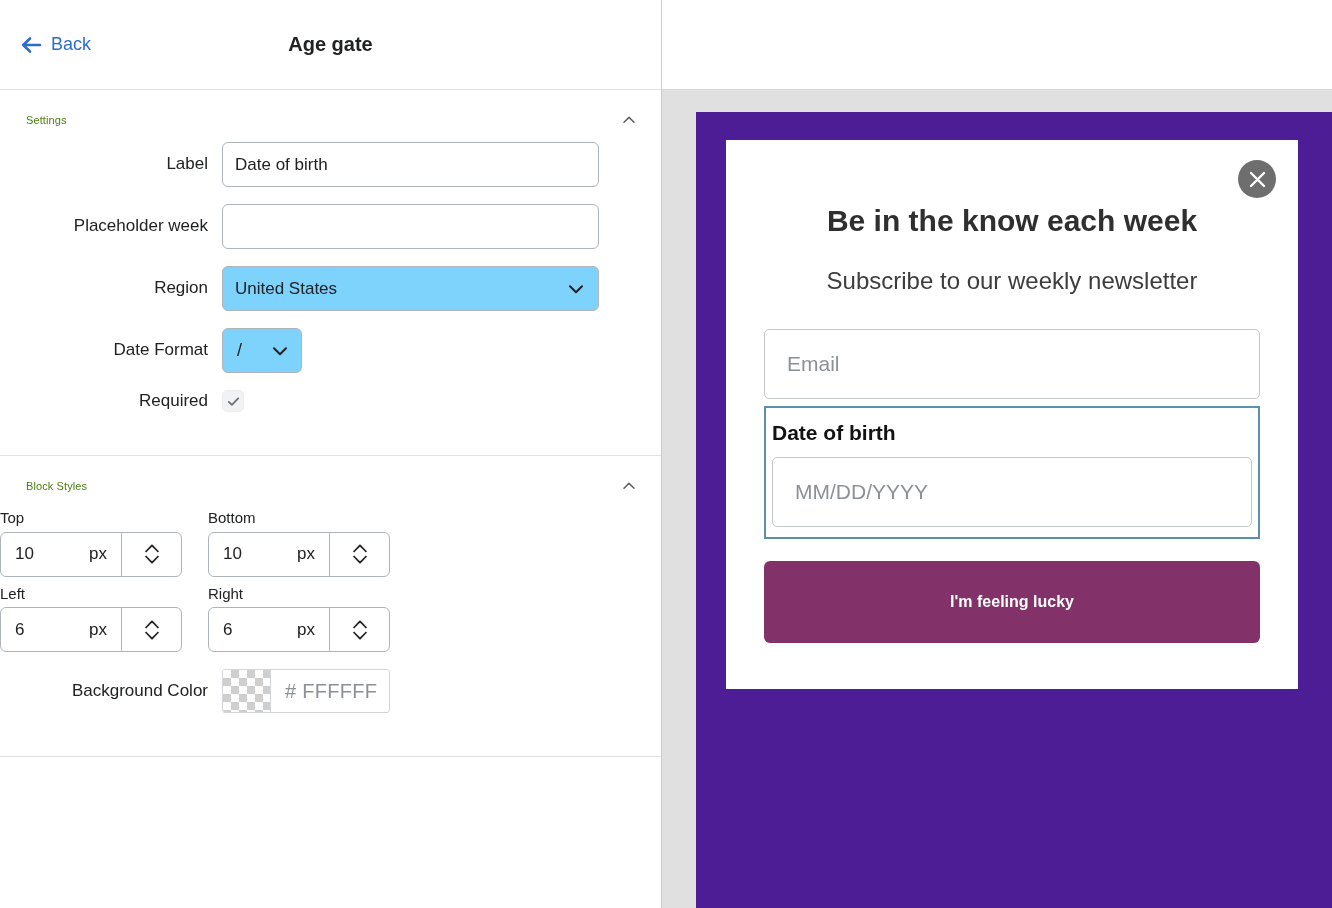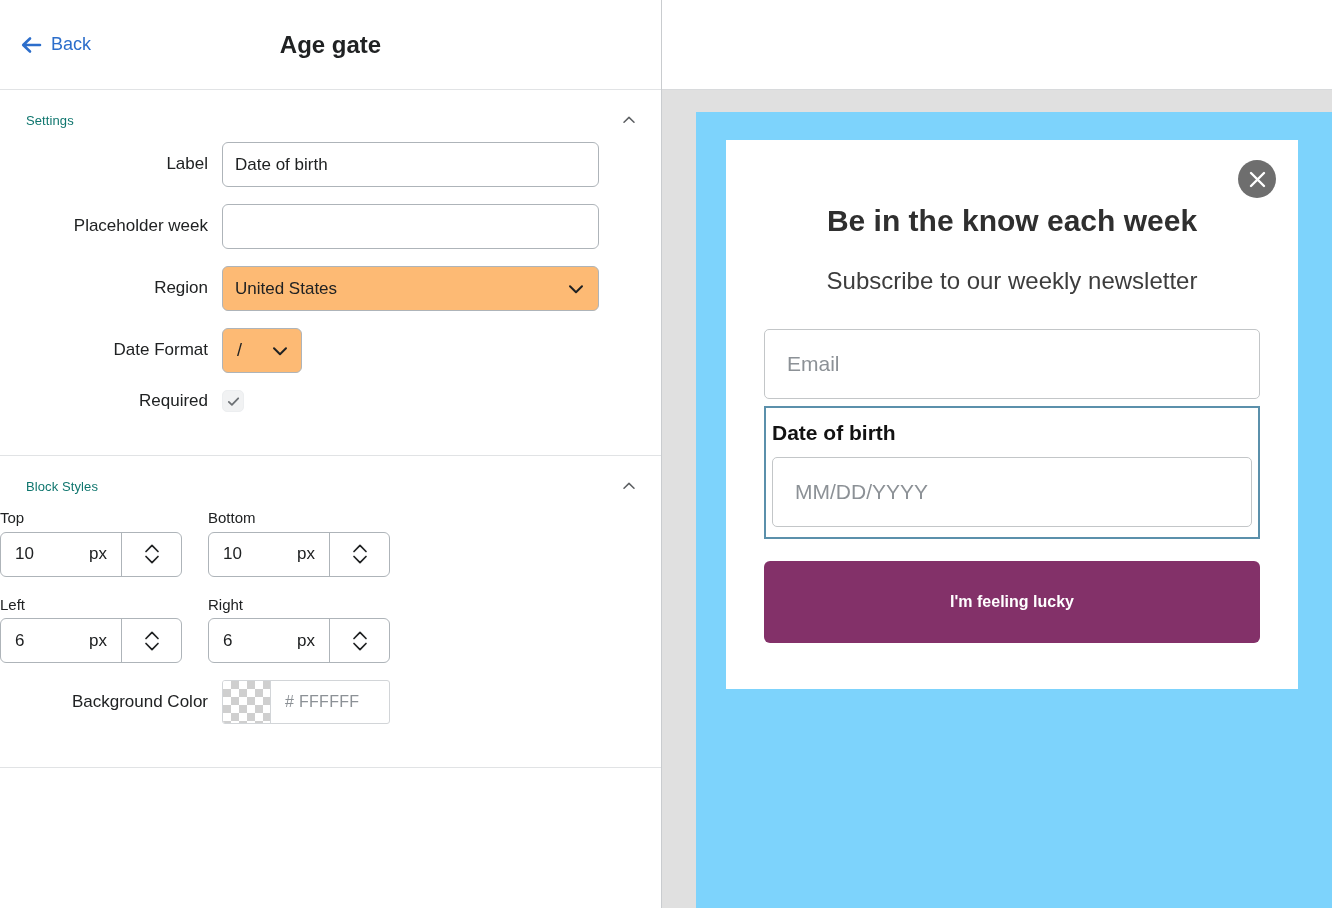--- a/index.html
+++ b/index.html
@@ -47,21 +47,21 @@
     color: #2c6ecb;
     font-size: 18px;
     cursor: pointer;
     user-select: none;
   }
   .back-arrow { display: block; width: 22px; height: 22px; }
   .panel-title {
     position: absolute;
     left: 0; right: 0;
     text-align: center;
-    font-size: 24px;
+    font-size: 20px;
     font-weight: 700;
     color: #202223;
     pointer-events: none;
   }
 
   .panel-body {
     flex: 1 1 auto;
     overflow: hidden;
   }
 
@@ -71,22 +71,22 @@
   }
   .section-header {
     display: flex;
     align-items: center;
     justify-content: space-between;
     padding: 22px 24px 14px 26px;
     cursor: pointer;
     user-select: none;
   }
   .section-title {
-    font-size: 13px;
-    color: #0f766e;
+    font-size: 11px;
+    color: #4d7c0f;
     letter-spacing: 0.1px;
   }
   .chev-up { width: 16px; height: 16px; display: block; }
 
   
   .form-row {
     display: flex;
     align-items: center;
     padding: 0 38px 0 0;
     margin-bottom: 17px;
@@ -114,21 +114,21 @@
     color: #202223;
     padding: 0 12px;
     font-family: "Liberation Sans", sans-serif;
     outline: none;
   }
   .txt-input::placeholder { color: #8c9196; }
   .select-box {
     height: 45px;
     border: 1px solid #aeb4b9;
     border-radius: 6px;
-    background: #fdba74;
+    background: #7dd3fc;
     font-size: 17px;
     color: #202223;
     display: flex;
     align-items: center;
     padding: 0 12px;
     cursor: pointer;
     user-select: none;
   }
   .select-box.w-region { width: 377px; justify-content: space-between; }
   .select-box.w-format { width: 272px; justify-content: space-between; }
@@ -147,21 +147,21 @@
     align-items: center;
     justify-content: center;
     cursor: pointer;
   }
   .checkbox svg { width: 15px; height: 15px; display: block; }
 
   
   .pad-grid {
     display: flex;
     flex-direction: column;
-    gap: 18px;
+    gap: 7px;
   }
   .pad-row { display: flex; gap: 26px; }
   .pad-cell { display: flex; flex-direction: column; }
   .pad-cell-label {
     font-size: 15px;
     color: #202223;
     margin-bottom: 4px;
     line-height: 1.3;
   }
   .stepper {
@@ -213,21 +213,21 @@
       linear-gradient(45deg, #cfcfcf 25%, transparent 25%, transparent 75%, #cfcfcf 75%);
     background-size: 16px 16px;
     background-position: 0 0, 8px 8px;
     cursor: pointer;
   }
   .color-hex {
     flex: 1 1 auto;
     display: flex;
     align-items: center;
     padding-left: 14px;
-    font-size: 16px;
+    font-size: 20px;
     color: #8c9196;
     letter-spacing: 0.3px;
   }
 
   .section-divider-stub { height: 22px; }
 
   
   .right-panel {
     flex: 1 1 auto;
     height: 908px;
@@ -244,21 +244,21 @@
   }
   .preview-stage {
     flex: 1 1 auto;
     background: #e0e0e0;
     padding: 22px 0 0 34px;
     overflow: hidden;
   }
   .preview-canvas {
     width: 100%;
     height: 100%;
-    background: #7dd3fc;
+    background: #4c1d95;
     position: relative;
     overflow: hidden;
   }
 
   .modal {
     position: absolute;
     left: 30px;
     top: 28px;
     width: 572px;
     background: #ffffff;

